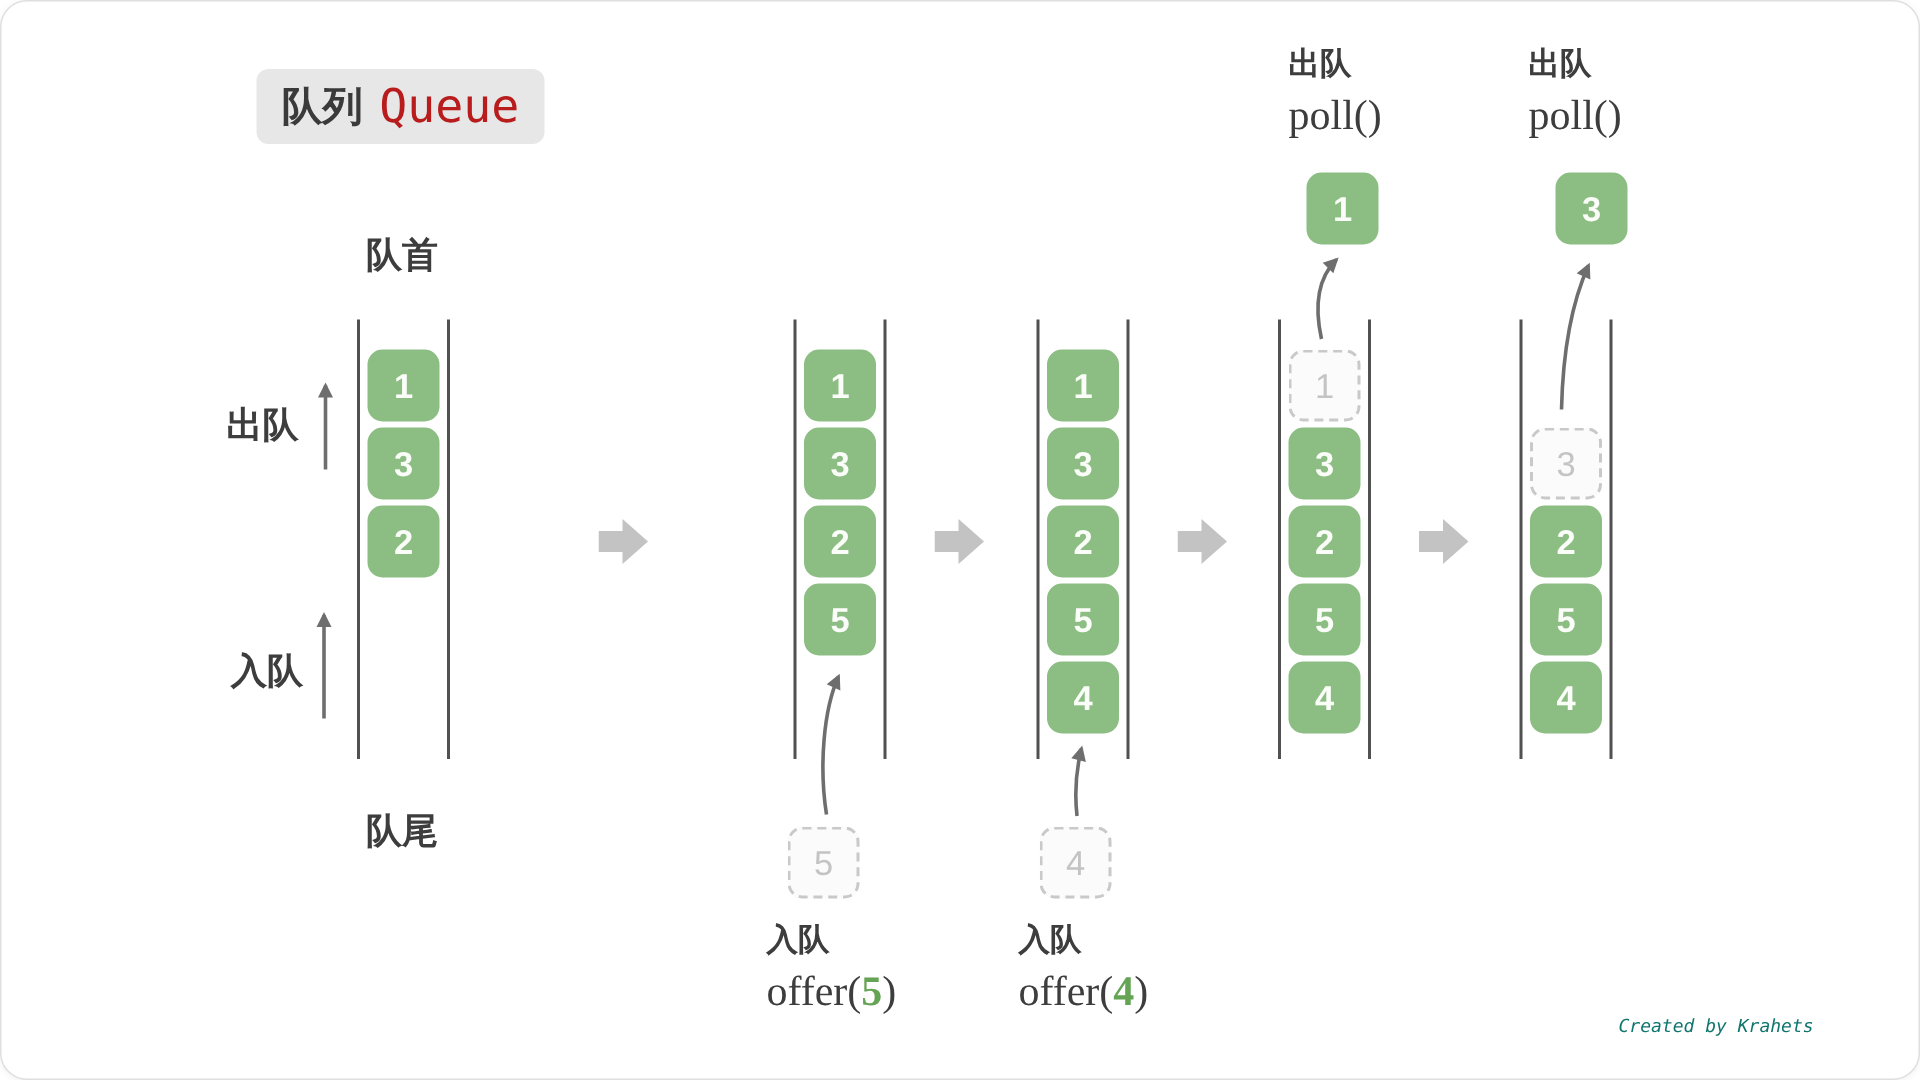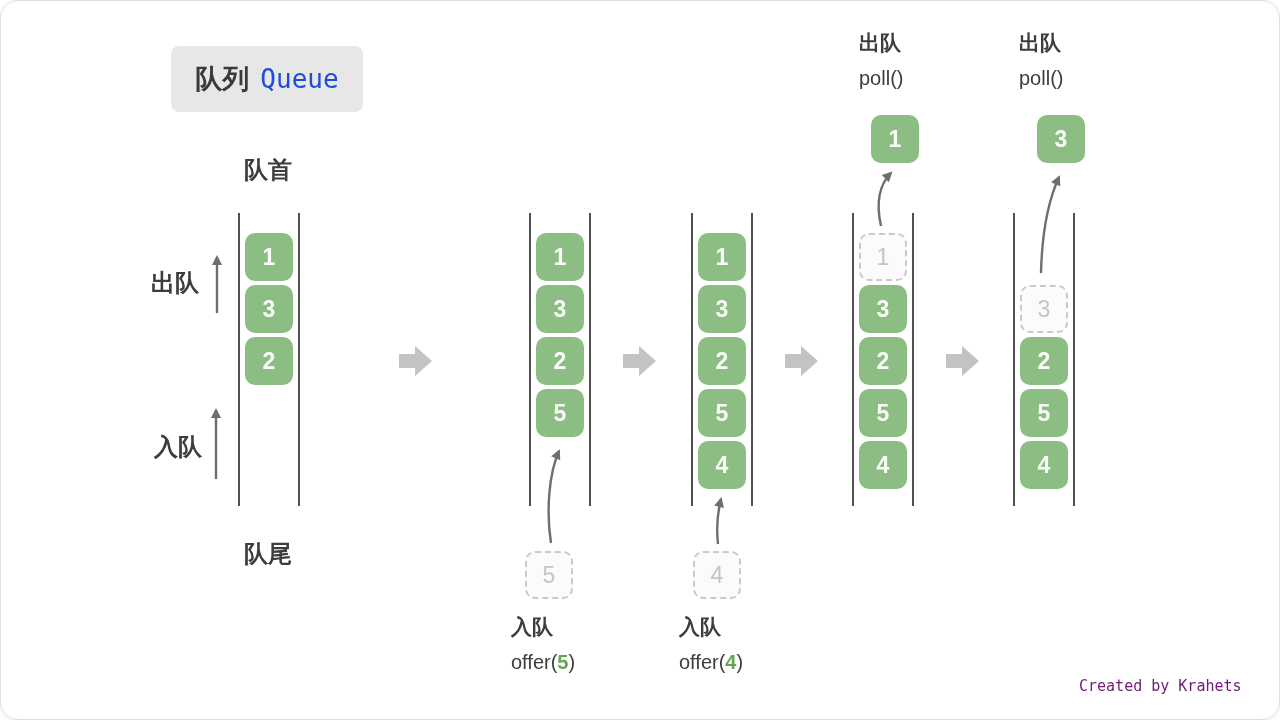--- a/index.html
+++ b/index.html
@@ -3,51 +3,51 @@
 <meta charset="utf-8">
 <style>
   html,body{margin:0;padding:0;background:#fff;}
   .canvas{
     position:relative;width:1280px;height:720px;box-sizing:border-box;
     background:#fff;border:1px solid #dfdfdf;border-radius:18px;
     box-shadow:0 1px 5px rgba(0,0,0,.06);overflow:hidden;
     font-family:"Liberation Sans",sans-serif;
   }
   .title-badge{
-    position:absolute;left:170px;top:45px;width:192px;height:66px;
+    position:absolute;left:170px;top:45px;width:192px;height:50px;
     background:#e7e7e7;border-radius:8px;
     display:flex;align-items:center;justify-content:center;gap:11px;
   }
   .title-zh{font-size:27px;font-weight:700;color:#3a3a3a;}
-  .title-en{font-family:"DejaVu Sans Mono",monospace;font-size:26px;color:#1d4ed8;}
+  .title-en{font-family:"DejaVu Sans Mono",monospace;font-size:31px;color:#b91c1c;}
 
   .lbl{position:absolute;font-size:24px;font-weight:700;color:#3d3d3d;white-space:nowrap;}
 
   .vline{position:absolute;top:212px;width:2px;height:293px;background:#515151;}
 
   .box{
     position:absolute;width:48px;height:48px;border-radius:10px;
     background:#8cbe84;color:#fbfdf9;font-size:23px;font-weight:600;
     display:flex;align-items:center;justify-content:center;
   }
   .ghost{
     background:#fbfbfb;border:2px dashed #c9c9c9;color:#c4c4c4;
     font-weight:400;box-sizing:border-box;
   }
 
   .block-arrow{position:absolute;fill:#c3c3c3;}
 
   .caption{position:absolute;color:#3d3d3d;white-space:nowrap;}
   .cap-zh{font-size:21px;font-weight:700;line-height:24px;margin-bottom:10px;}
-  .cap-code{font-family:Liberation Sans, sans-serif;font-size:20px;line-height:26px;color:#3d3d3d;}
+  .cap-code{font-family:Liberation Serif, serif;font-size:28px;line-height:26px;color:#3d3d3d;}
   .cap-code .green{color:#66a455;font-weight:700;}
 
   .watermark{
     position:absolute;left:1078px;top:676px;
-    font-family:"DejaVu Sans Mono",monospace;font-size:15px;color:#701a75;
+    font-family:"DejaVu Sans Mono",monospace;font-size:12px;color:#0f766e;font-style:italic;
   }
 
   .overlay{position:absolute;left:0;top:0;width:1280px;height:720px;pointer-events:none;}
 </style>
 </head>
 <body>
 
 <div class="canvas">
 
   <div class="title-badge">

